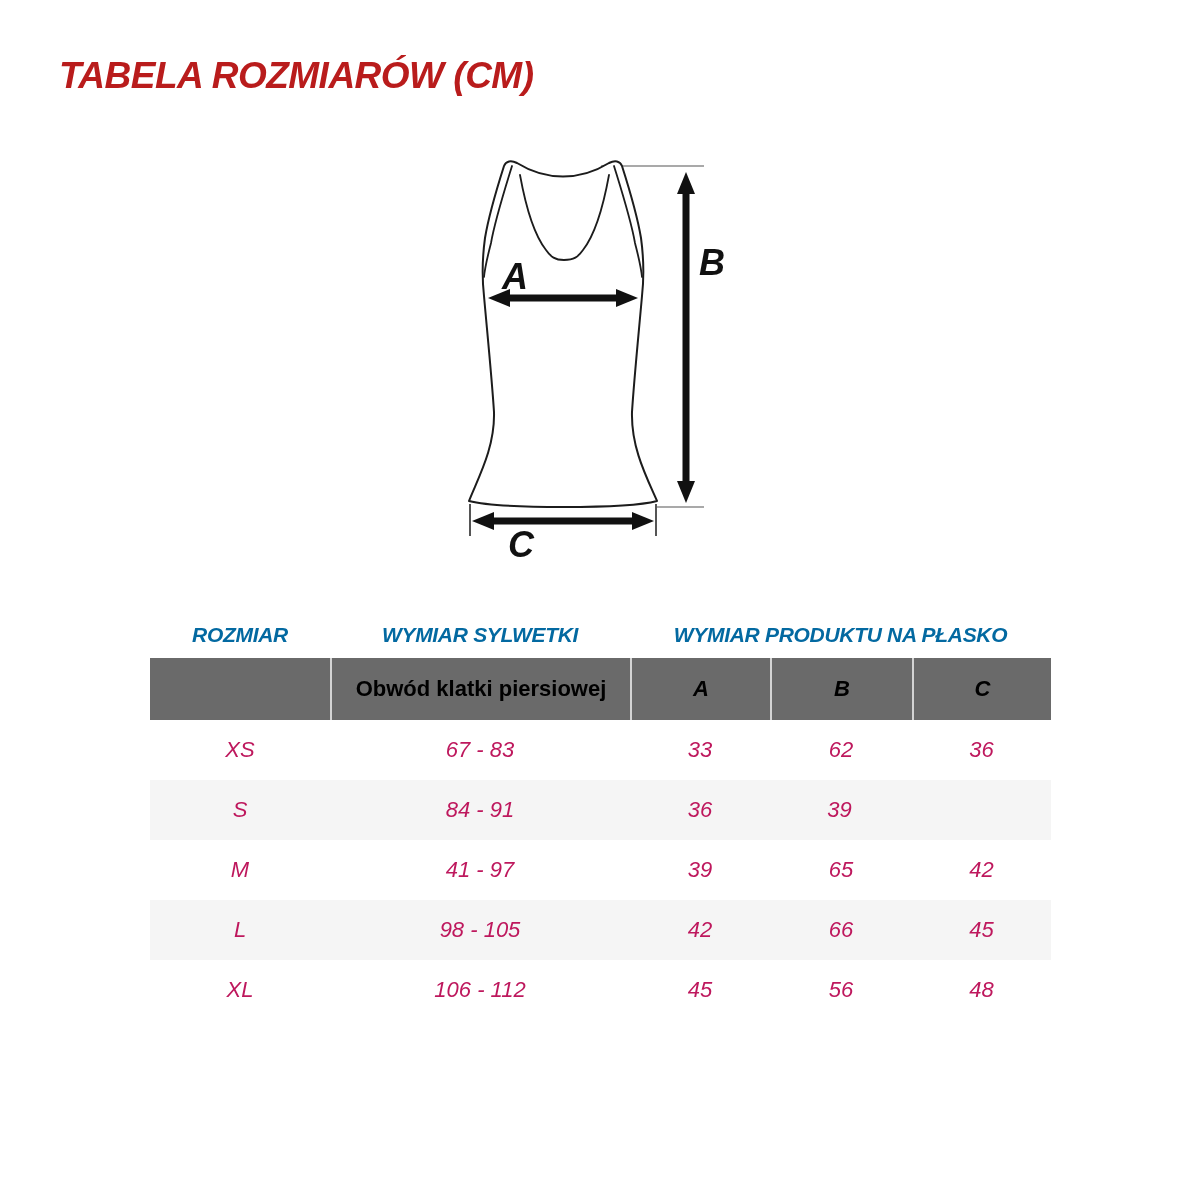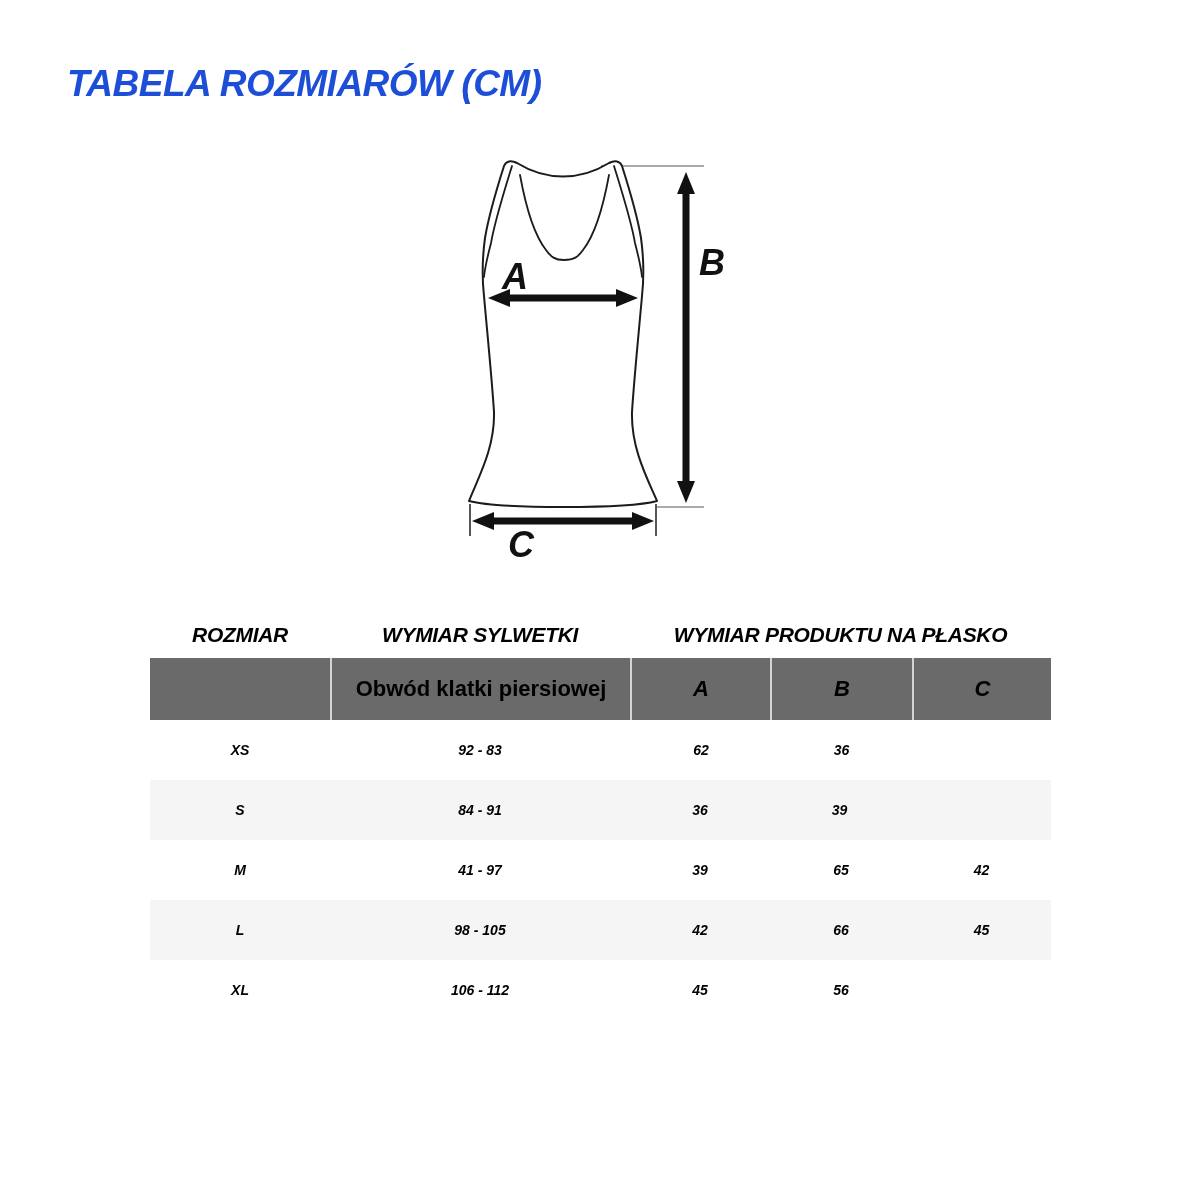--- a/index.html
+++ b/index.html
@@ -11,27 +11,27 @@
     overflow: hidden;
     font-family: "Liberation Sans", "DejaVu Sans", sans-serif;
     color: #111111;
   }
 
   
   .page-title {
     position: absolute;
     left: 55px;
     top: 52px;
-    margin: 12px;
+    margin: 4px;
     font-size: 37px;
     line-height: 1.1;
     font-weight: bold;
     font-style: italic;
     letter-spacing: -0.5px;
-    color: #1d4ed8;
+    color: #b91c1c;
     white-space: nowrap;
   }
 
   
   .diagram {
     position: absolute;
     left: 430px;
     top: 140px;
   }
   .diagram .garment {
@@ -89,38 +89,38 @@
   .c4 { width: 142px; }
   .c5 { width: 139px; }
   .c345 { width: 421px; }
 
   .group-row {
     height: 46px;
     font-size: 21px;
     font-weight: bold;
     font-style: italic;
     letter-spacing: -0.3px;
-    color: #000000;
+    color: #0369a1;
   }
   .head-row {
     height: 62px;
     background: #6a6a6a;
     color: #000000;
     font-size: 22px;
     font-weight: bold;
   }
   .head-row .cell + .cell { border-left: 2px solid #d4d4d4; }
   .head-row .abc { font-style: italic; }
 
   .data-row {
     height: 60px;
-    font-size: 14px;
-    font-weight: bold;
-    font-style: italic;
-    color: #000000;
+    font-size: 22px;
+    font-weight: normal;
+    font-style: italic;
+    color: #be185d;
   }
   .data-row.alt { background: #f5f5f5; }
 </style>
 </head>
 <body>
 
 <div class="canvas">
 
   <h1 class="page-title">TABELA ROZMIARÓW (CM)</h1>
 
@@ -189,21 +189,22 @@
     <div class="row head-row">
       <div class="cell c1"></div>
       <div class="cell c2">Obwód klatki piersiowej</div>
       <div class="cell c3 abc">A</div>
       <div class="cell c4 abc">B</div>
       <div class="cell c5 abc">C</div>
     </div>
 
     <div class="row data-row">
       <div class="cell c1">XS</div>
-      <div class="cell c2">92 - 83</div>
+      <div class="cell c2">67 - 83</div>
+      <div class="cell c3">33</div>
       <div class="cell c4">62</div>
       <div class="cell c5">36</div>
     </div>
 
     <div class="row data-row alt">
       <div class="cell c1">S</div>
       <div class="cell c2">84 - 91</div>
       <div class="cell c3">36</div>
       <div class="cell c5">39</div>
     </div>
@@ -222,16 +223,17 @@
       <div class="cell c3">42</div>
       <div class="cell c4">66</div>
       <div class="cell c5">45</div>
     </div>
 
     <div class="row data-row">
       <div class="cell c1">XL</div>
       <div class="cell c2">106 - 112</div>
       <div class="cell c3">45</div>
       <div class="cell c4">56</div>
+      <div class="cell c5">48</div>
     </div>
 
   </div>
 </div>
 
 </body></html>

